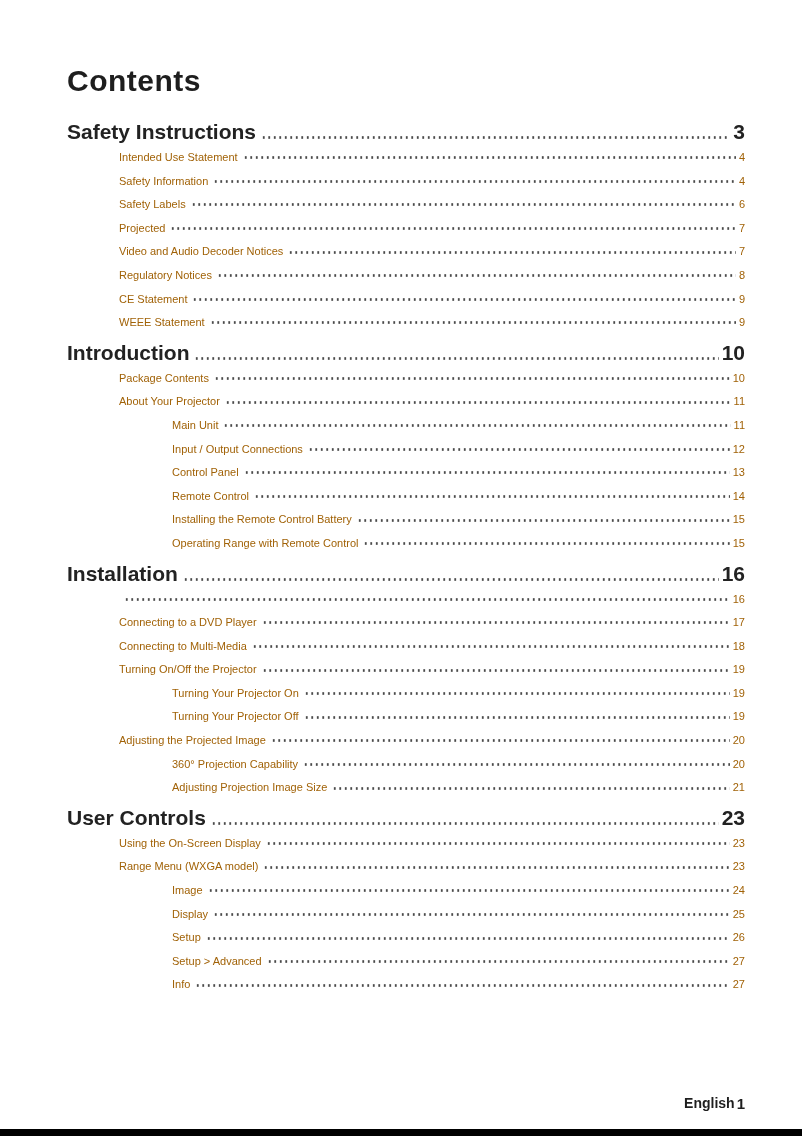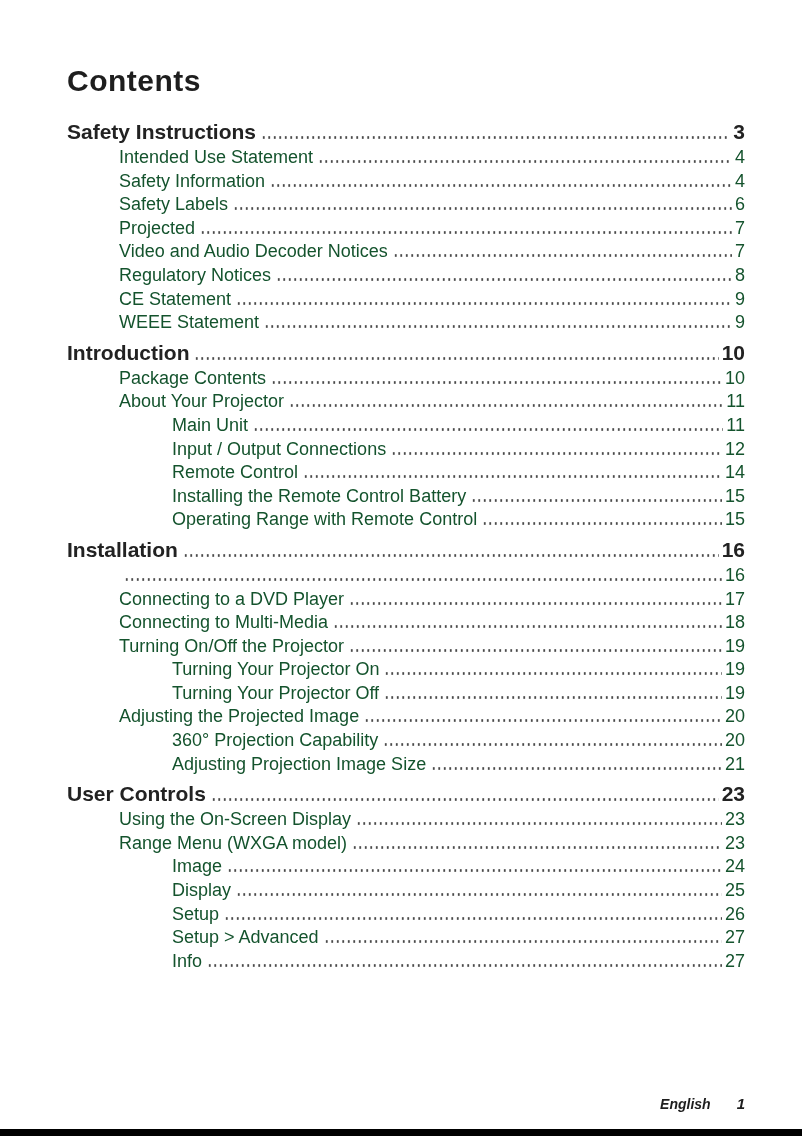--- a/index.html
+++ b/index.html
@@ -31,44 +31,44 @@
   .section-row {
     padding-top: 7px;
     padding-bottom: 3px;
     line-height: 22px;
     font-size: 21px;
     font-weight: bold;
     color: #222222;
   }
   .item-row {
     line-height: 23.6px;
-    font-size: 18px;
-    color: #14532d;
+    font-size: 11px;
+    color: #a16207;
+    align-items: center;
   }
   .item-row.level1 { padding-left: 52px; }
   .item-row.level2 { padding-left: 105px; }
   .leader {
     flex: 1;
     height: 3px;
     margin: 0 3px 0 5px;
     background-image: radial-gradient(circle, #4a4a4a 1.05px, transparent 1.35px);
     background-size: 5.5px 3px;
     background-repeat: repeat-x;
     background-position: 0 100%;
     min-width: 18px;
   }
   .page-num { white-space: nowrap; }
   .footer {
     position: absolute;
     right: 57px;
     bottom: 24px;
     display: flex;
-    align-items: center;
-    gap: 26px;
-    font-style: italic;
+    align-items: flex-start;
+    gap: 2px;
   }
   .footer .lang {
     font-size: 14px;
     font-weight: bold;
     color: #1e1e1e;
   }
   .footer .pgno {
     font-size: 15px;
     font-weight: bold;
     color: #1e1e1e;
@@ -152,20 +152,25 @@
         <span>Main Unit</span>
         <span class="leader"></span>
         <span class="page-num">11</span>
       </div>
       <div class="toc-row item-row level2">
         <span>Input / Output Connections</span>
         <span class="leader"></span>
         <span class="page-num">12</span>
       </div>
       <div class="toc-row item-row level2">
+        <span>Control Panel</span>
+        <span class="leader"></span>
+        <span class="page-num">13</span>
+      </div>
+      <div class="toc-row item-row level2">
         <span>Remote Control</span>
         <span class="leader"></span>
         <span class="page-num">14</span>
       </div>
       <div class="toc-row item-row level2">
         <span>Installing the Remote Control Battery</span>
         <span class="leader"></span>
         <span class="page-num">15</span>
       </div>
       <div class="toc-row item-row level2">

